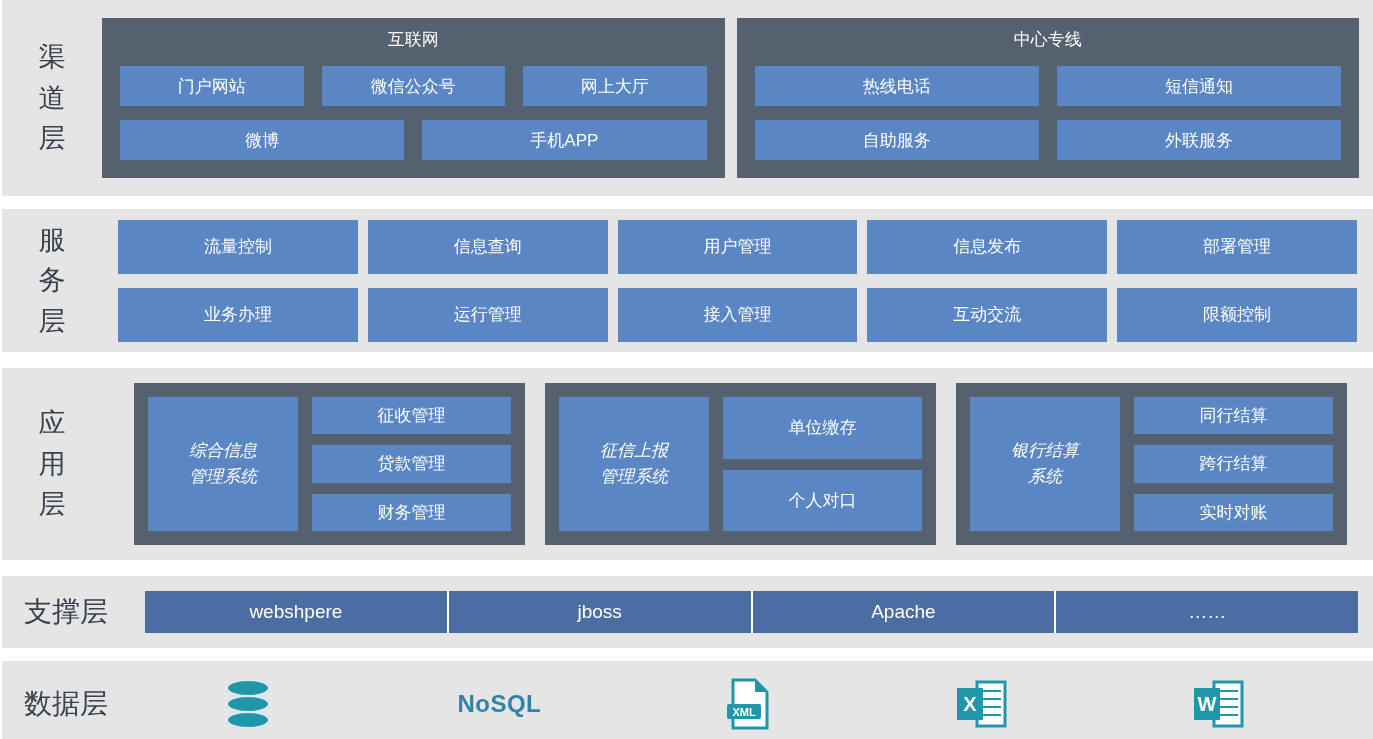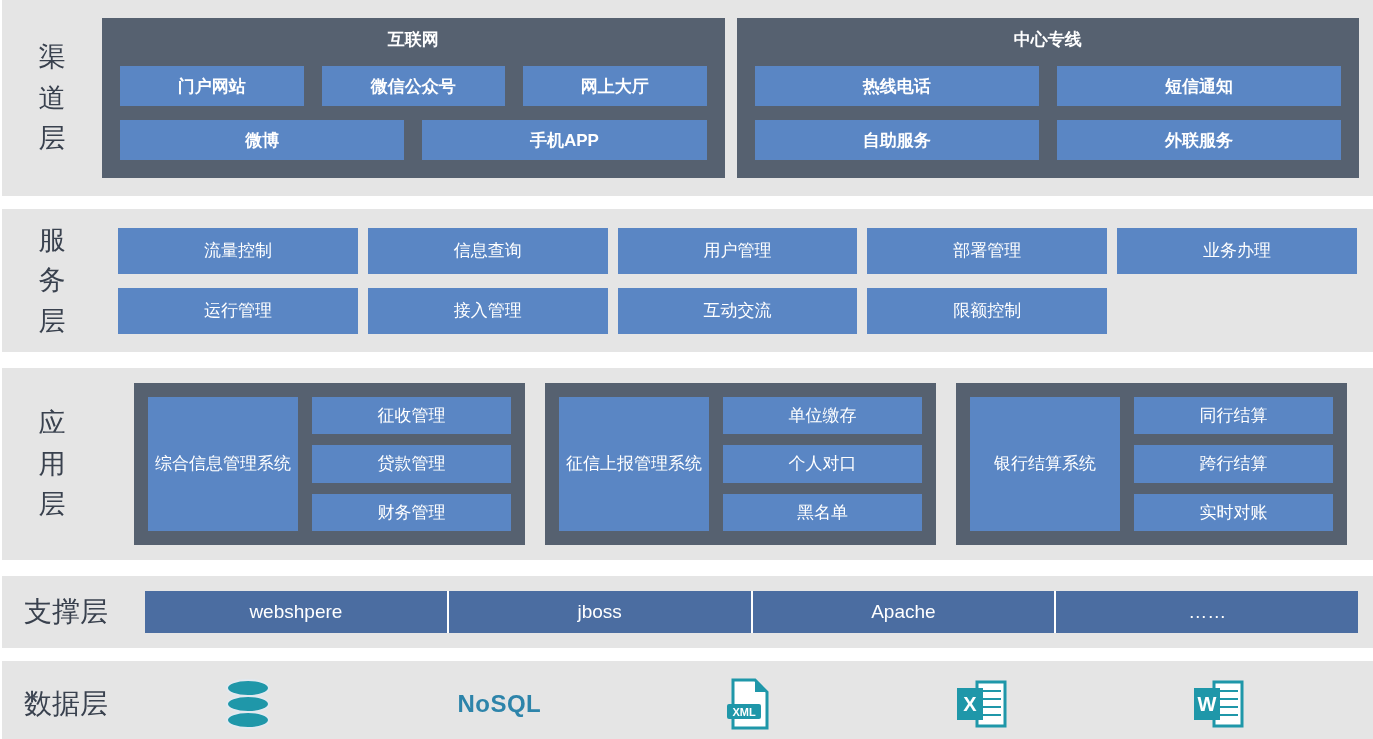--- a/index.html
+++ b/index.html
@@ -12,36 +12,36 @@
   .band-service { top:209px; height:143px;gap:16px; }
   .band-app     { top:368px; height:192px;gap:32px; }
   .band-support { top:576px; height:72px;  }
   .band-data    { top:661px; height:86px;  }
 
   .band-label { color:#39414e; font-size:28px; }
   .band-label.v { flex:0 0 100px; padding:0 36px; word-break:break-all; line-height:1.5; text-align:center; font-size:27px; }
   .band-label.h { flex:0 0 128px; text-align:center; white-space:nowrap; }
 
   
-  .channel-content { flex:1; display:flex; gap:12px; margin-right:16px;font-weight:bold; }
+  .channel-content { flex:1; display:flex; gap:12px; margin-right:16px; }
   .panel { flex:1; background:#566170; padding:10px 18px 18px; display:flex; flex-direction:column; gap:14px; }
   .panel-title { color:#ffffff; font-size:17px; text-align:center; height:24px; line-height:24px; }
   .prow { display:flex; gap:18px; }
   .node { flex:1; height:40px; background:#5a86c4; color:#ffffff; font-size:17px;
           display:flex; align-items:center; justify-content:center; text-align:center; }
 
   
   .service-grid { flex:1; display:grid; grid-template-columns:repeat(5,1fr); gap:14px 10px; margin-right:18px; }
-  .service-grid .node { height:46px; }
+  .service-grid .node { height:54px; }
 
   
   .app-content { flex:1; display:flex; gap:20px; margin-right:28px; }
   .app-panel { flex:1; height:162px; background:#566170; padding:14px; display:flex; gap:14px; }
   .app-main { flex:0 0 150px; background:#5a86c4; color:#ffffff; font-size:17px; line-height:1.55;
-              display:flex; flex-direction:row; align-items:center; justify-content:center; text-align:center; }
+              display:flex; flex-direction:column; align-items:center; justify-content:center; text-align:center;font-style:italic; }
   .app-items { flex:1; display:flex; flex-direction:column; gap:11px; }
   .app-items .node { height:auto; flex:1; }
 
   
   .support-bar { flex:1; display:flex; height:42px; margin:0 17px 0 15px; }
   .support-seg { flex:1; background:#4b6da1; color:#ffffff; font-size:19px;
                  display:flex; align-items:center; justify-content:center; }
   .support-seg + .support-seg { border-left:2px solid #ffffff; }
 
   
@@ -83,20 +83,21 @@
       </div>
     </div>
   </section>
 
   <section class="band band-service">
     <div class="band-label v">服务层</div>
     <div class="service-grid">
       <div class="node">流量控制</div>
       <div class="node">信息查询</div>
       <div class="node">用户管理</div>
+      <div class="node">信息发布</div>
       <div class="node">部署管理</div>
       <div class="node">业务办理</div>
       <div class="node">运行管理</div>
       <div class="node">接入管理</div>
       <div class="node">互动交流</div>
       <div class="node">限额控制</div>
     </div>
   </section>
 
   <section class="band band-app">
@@ -116,21 +117,20 @@
       </div>
 
       <div class="app-panel">
         <div class="app-main">
           <span>征信上报</span>
           <span>管理系统</span>
         </div>
         <div class="app-items">
           <div class="node">单位缴存</div>
           <div class="node">个人对口</div>
-          <div class="node">黑名单</div>
         </div>
       </div>
 
       <div class="app-panel">
         <div class="app-main">
           <span>银行结算</span>
           <span>系统</span>
         </div>
         <div class="app-items">
           <div class="node">同行结算</div>

